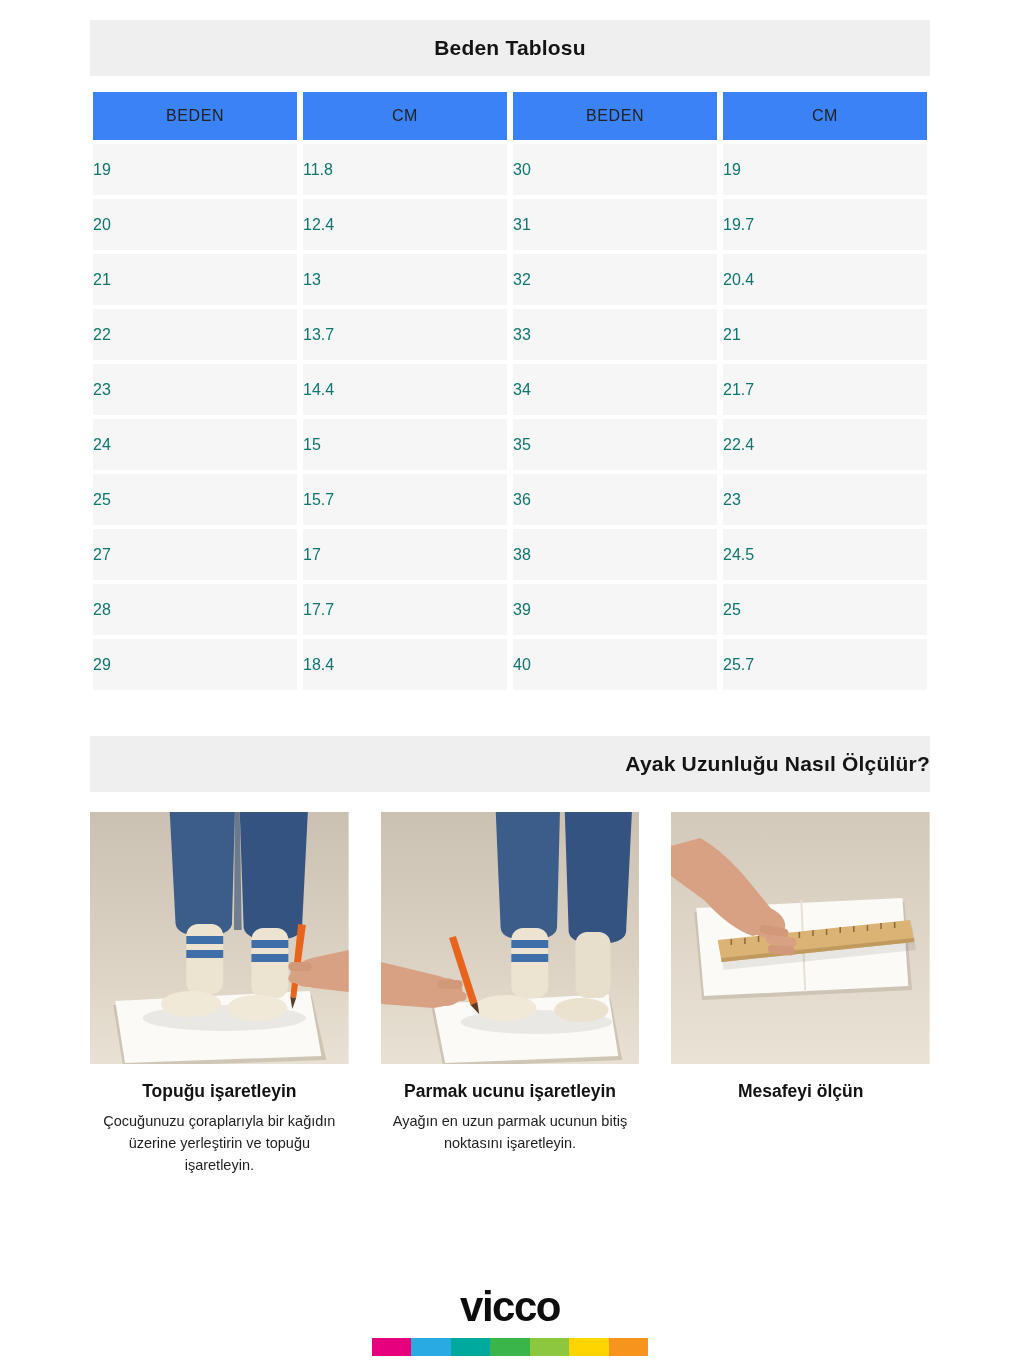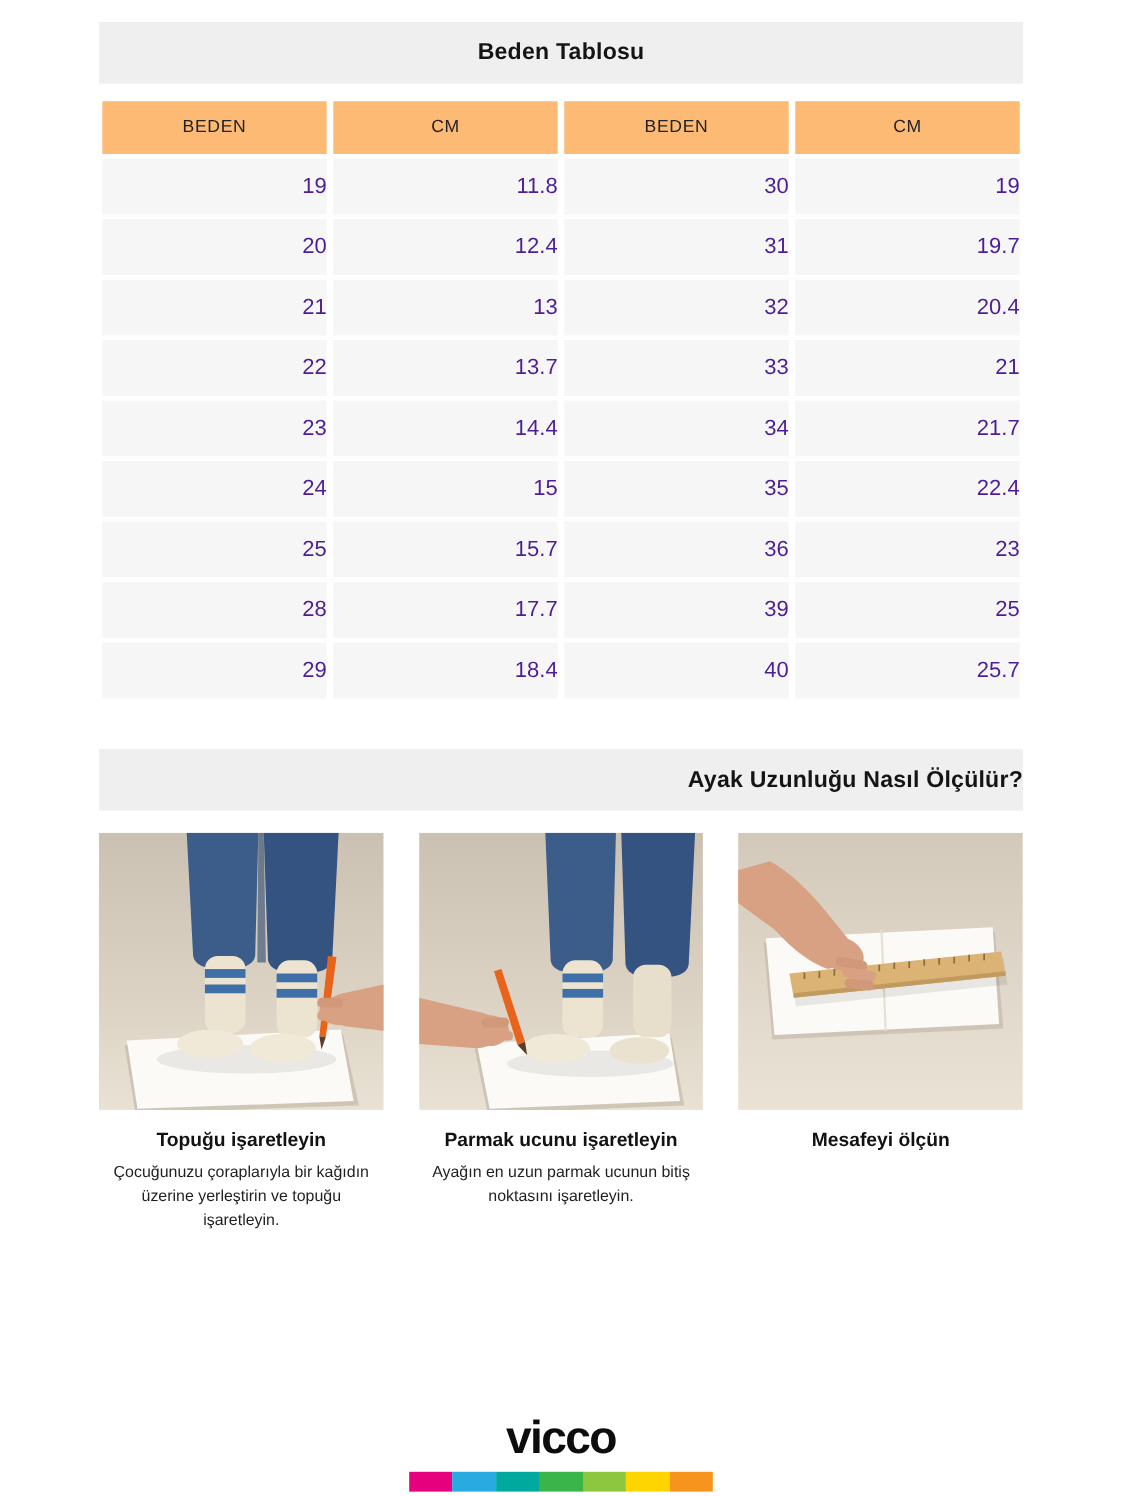--- a/index.html
+++ b/index.html
@@ -13,30 +13,30 @@
   .content { width: 840px; margin: 0 auto; padding-top: 20px; }
 
   .bar {
     background: #efefef; height: 56px;
     display: flex; align-items: center; justify-content: center;
   }
   .bar .bar-title { font-size: 21px; font-weight: bold; letter-spacing: .2px; color: #141414; }
 
   table.size-table { width: 100%; border-collapse: separate; border-spacing: 0; margin-top: 14px; table-layout: fixed; }
   table.size-table th {
-    background: #fdba74; height: 52px; font-weight: 400;
+    background: #3b82f6; height: 52px; font-weight: 400;
     font-size: 16px; letter-spacing: .6px; color: #222;
     border: 2px solid #fff; border-left-width: 3px; border-right-width: 3px;
     text-align: center; vertical-align: middle; width: 25%;
   }
   table.size-table td {
     background: #f6f6f6; height: 55px;
-    font-size: 20px; color: #4c1d95;
+    font-size: 16px; color: #0f766e;
     border: 2px solid #fff; border-left-width: 3px; border-right-width: 3px;
-    text-align: right; vertical-align: middle;
+    text-align: left; vertical-align: middle;
   }
 
   .measure-bar { margin-top: 44px; justify-content: flex-end; }
 
   .steps { display: flex; gap: 32px; margin-top: 20px; }
   .step { flex: 1; min-width: 0; }
   .photo { width: 100%; height: 252px; display: block; }
   .step-title { text-align: center; font-weight: bold; font-size: 17.5px; margin-top: 17px; color: #121212; }
   .step-desc { text-align: center; font-size: 14.5px; color: #1f1f1f; margin-top: 9px; line-height: 1.5; padding: 0 4px; }
 
@@ -101,20 +101,26 @@
           <td>24</td>
           <td>15</td>
           <td>35</td>
           <td>22.4</td>
         </tr>
         <tr>
           <td>25</td>
           <td>15.7</td>
           <td>36</td>
           <td>23</td>
+        </tr>
+        <tr>
+          <td>27</td>
+          <td>17</td>
+          <td>38</td>
+          <td>24.5</td>
         </tr>
         <tr>
           <td>28</td>
           <td>17.7</td>
           <td>39</td>
           <td>25</td>
         </tr>
         <tr>
           <td>29</td>
           <td>18.4</td>

